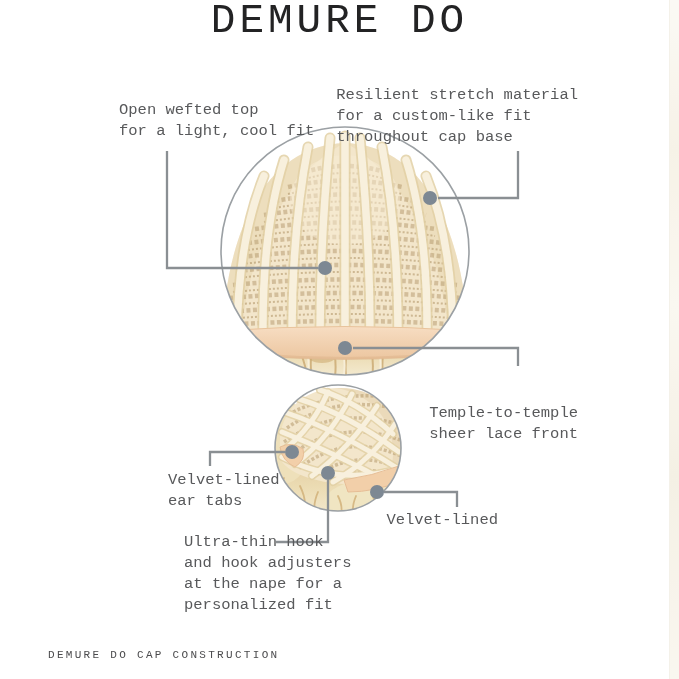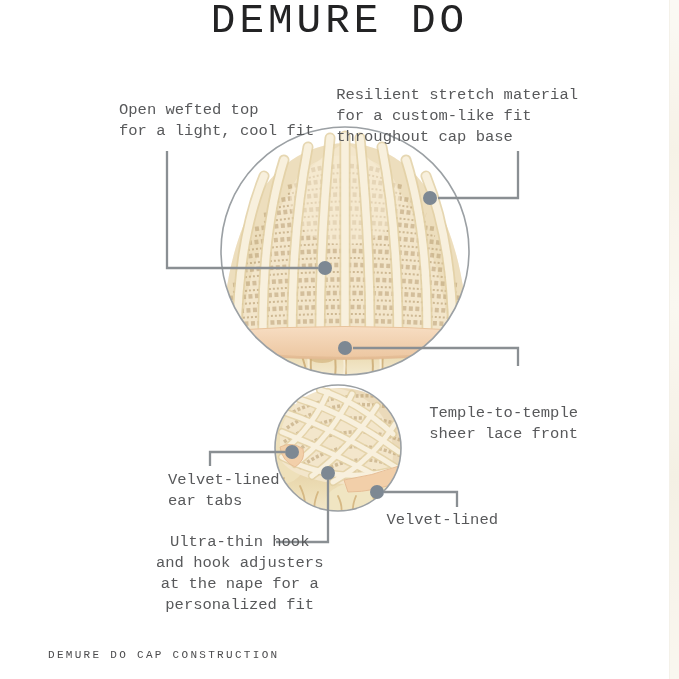--- a/index.html
+++ b/index.html
@@ -12,21 +12,21 @@
     position:absolute; top:-3px; left:0; width:679px; text-align:center;
     font-size:41px; line-height:48px; font-weight:200; letter-spacing:4px;
     color:var(--title-text,#232324);
   }
   .lbl { position:absolute; font-size:15.5px; line-height:21px; color:var(--label-text,#58595b); }
   .lbl .ln { display:block; }
   .lbl-open      { left:111px;  top:100px; text-align:left;margin-left:8px; }
   .lbl-resilient { right:101px; top:85px;  text-align:left; }
   .lbl-temple    { right:101px; top:370px; text-align:right;margin-top:33px; }
   .lbl-ear       { left:168px;  top:470px; text-align:left; }
-  .lbl-hook      { left:156px;  top:532px; text-align:center; }
+  .lbl-hook      { left:184px;  top:532px; text-align:left; }
   .lbl-nape      { right:181px; top:510px; text-align:right; }
   .caption {
     position:absolute; top:648px; left:0; width:679px; text-align:left;
     font-size:11px; line-height:14px; letter-spacing:2.3px;
     color:var(--caption-text,#4b4b4d);
     padding-left:48px;
   }
   .edge-strip {
     position:absolute; top:0; right:0; width:9px; height:679px;
     background:linear-gradient(180deg,#fbf9f4 0%,#f5f0e3 22%,#faf7ef 45%,#f3eee0 70%,#f9f6ee 100%);

